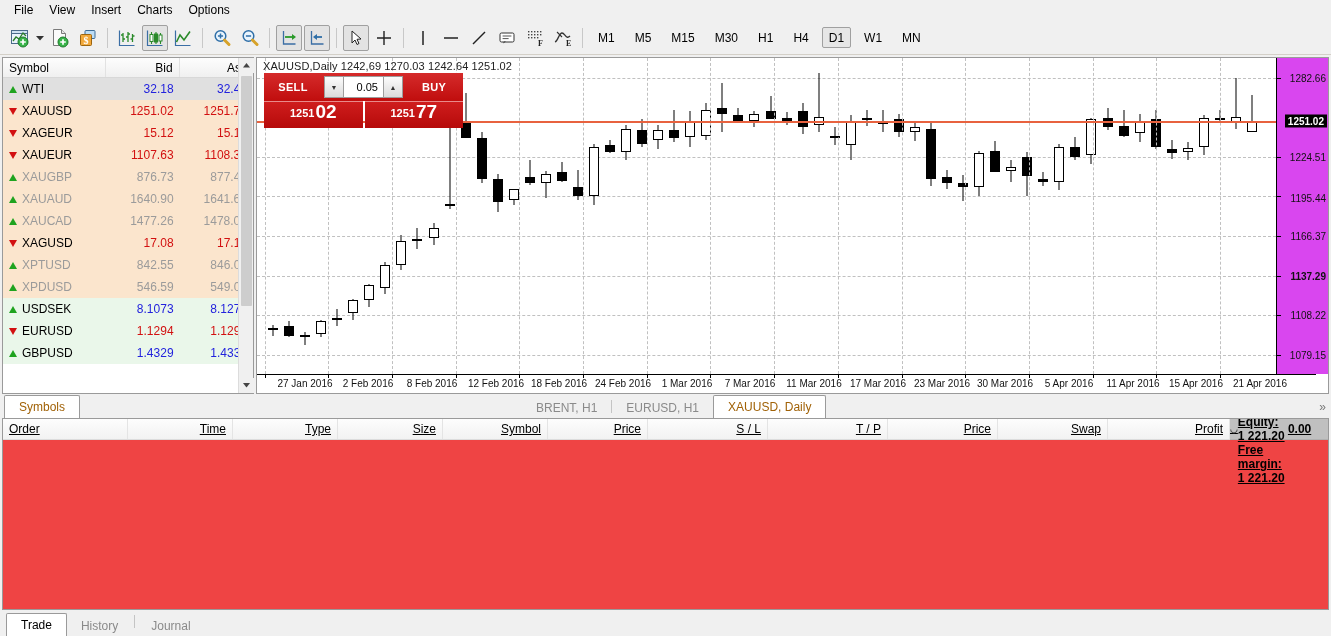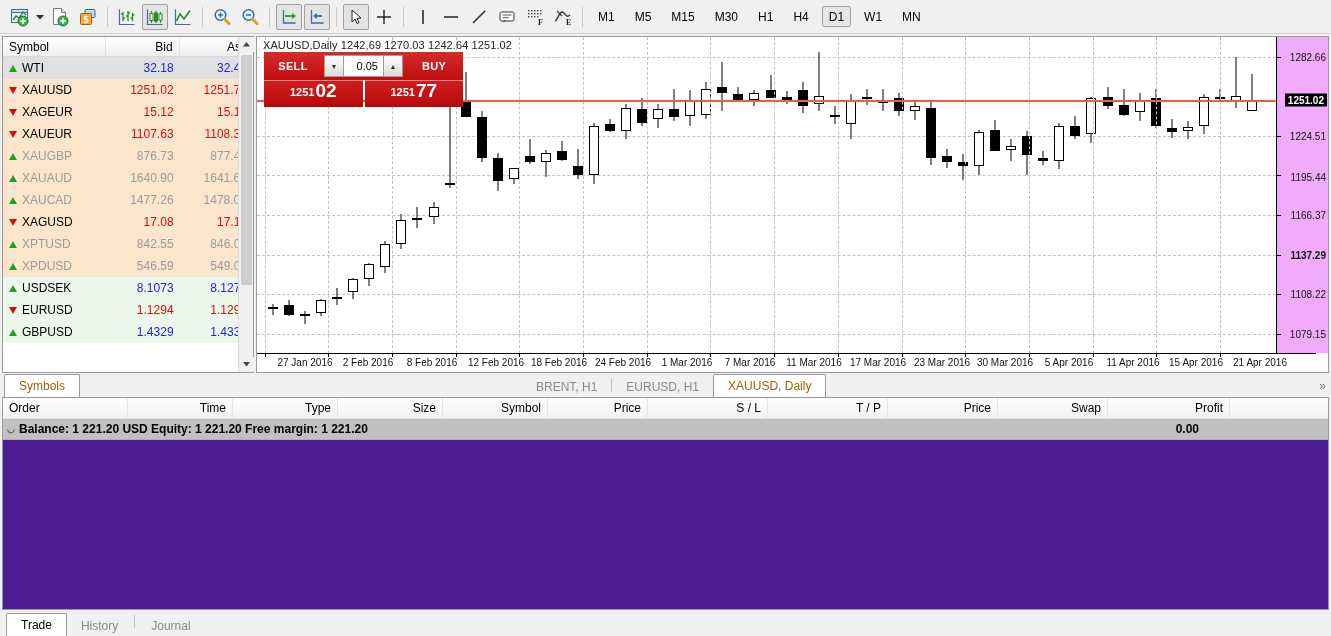--- a/index.html
+++ b/index.html
@@ -110,21 +110,21 @@
     background:#fff; border:1px solid #9a9a9a;
     position:relative; overflow:hidden;
   }
   .chart-title {
     position:absolute; left:6px; top:2px; font-size:11px; color:#222;
     white-space:nowrap; z-index: 6; letter-spacing:0.1px;
   }
   .chart-plot { position:absolute; left:0; top:0; right:52px; bottom:19px; overflow:hidden; }
   .price-axis {
     position:absolute; right:0; top:0; width:52px; bottom:19px;
-    border-left:1px solid #000; background:#f0abfc;
+    border-left:1px solid #000; background:#d946ef;
   }
   .pa-label {
     position:absolute; right:2px; font-size:10px; color:#111;
     transform: translateY(-50%); white-space:nowrap;
   }
   .pa-tick { position:absolute; left:0; width:4px; height:1px; background:#000; }
   .pa-current {
     position:absolute; right:1px; background:#000; color:#fff;
     font-size:10px; font-weight:bold; padding:1px 3px;
     transform: translateY(-50%); white-space:nowrap;
@@ -212,22 +212,22 @@
   .chart-tabs { flex:1 1 auto; display:flex; align-items:flex-end; justify-content:flex-start; padding-left:12px; }
   .chart-tabs-inner { display:flex; align-items:flex-end; margin-left:258px; }
   .tab-overflow {
     position:absolute; right:6px; bottom:4px; font-size:12px; color:#777;
     letter-spacing:-1px;
   }
 
   
   .terminal {
     flex:1 1 auto; margin:0 2px 0 2px;
-    border:1px solid #9a9a9a; background:#4c1d95;
-    display:flex; flex-direction:column; min-height:0;
+    border:1px solid #9a9a9a; background:#ef4444;
+    display:flex; flex-direction:row; min-height:0;text-decoration:underline;
   }
   .term-head {
     display:flex; height:21px; flex:0 0 21px;
     background: linear-gradient(#fdfdfd,#f2f2f2);
     border-bottom:1px solid #dcdcdc;
     font-size:12px;
   }
   .term-head .th {
     display:flex; align-items:center; padding:0 6px;
     border-right:1px solid #e4e4e4; justify-content:flex-end;
@@ -263,20 +263,27 @@
     background:#fff; color:#000; border:1px solid #9a9a9a;
     border-bottom:none; height:23px; border-radius:2px 2px 0 0;
   }
   .icn { display:block; }
 </style>
 </head>
 <body>
 
 <div id="app">
 
+  <div class="menubar">
+    <div class="mi">File</div>
+    <div class="mi">View</div>
+    <div class="mi">Insert</div>
+    <div class="mi">Charts</div>
+    <div class="mi">Options</div>
+  </div>
 
   <div class="toolbar">
 
     <div class="tb-btn">
       <svg class="icn" width="20" height="20" viewBox="0 0 20 20">
         <rect x="1.5" y="2.5" width="16" height="13" fill="#eaf3fb" stroke="#4a6b8a"></rect>
         <rect x="1.5" y="2.5" width="16" height="3" fill="#cfe2f2" stroke="#4a6b8a"></rect>
         <polyline points="3,13 6,9 9,11 13,5 16,8" fill="none" stroke="#2a7d2a" stroke-width="1.3"></polyline>
         <circle cx="13" cy="14" r="5" fill="#39b54a" stroke="#1d7a2a"></circle>
         <path d="M13 11.2v5.6M10.2 14h5.6" stroke="#fff" stroke-width="1.7"></path>

